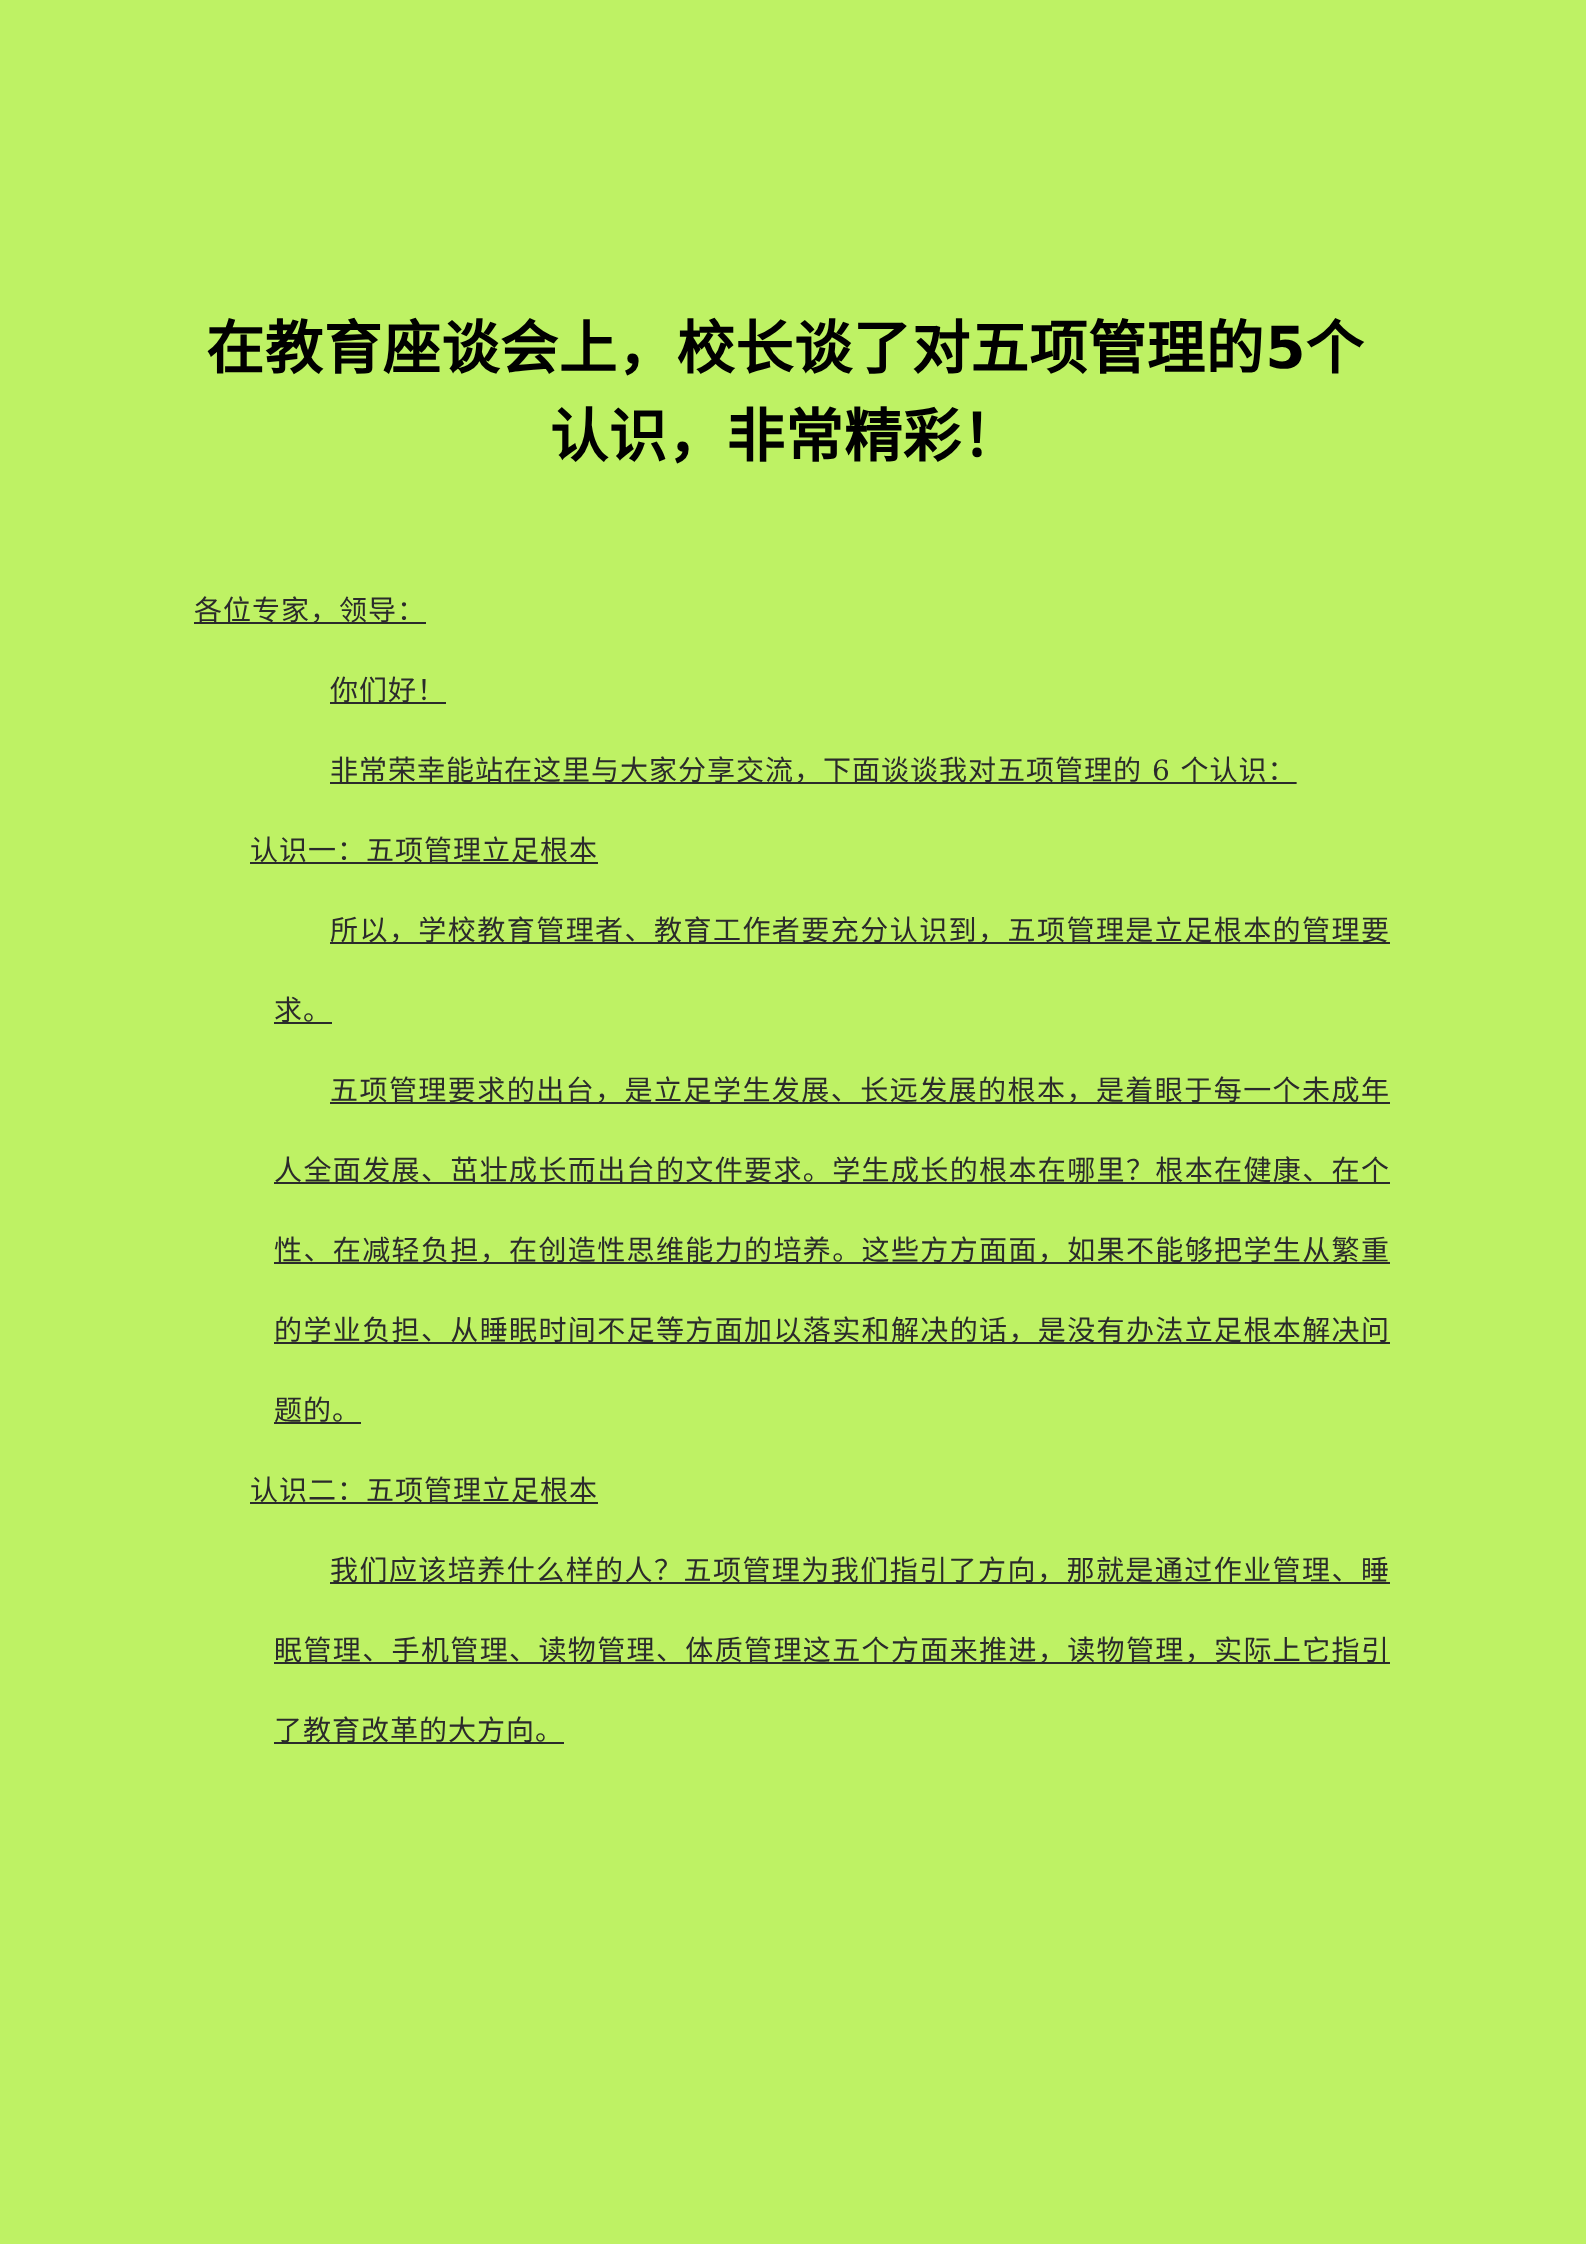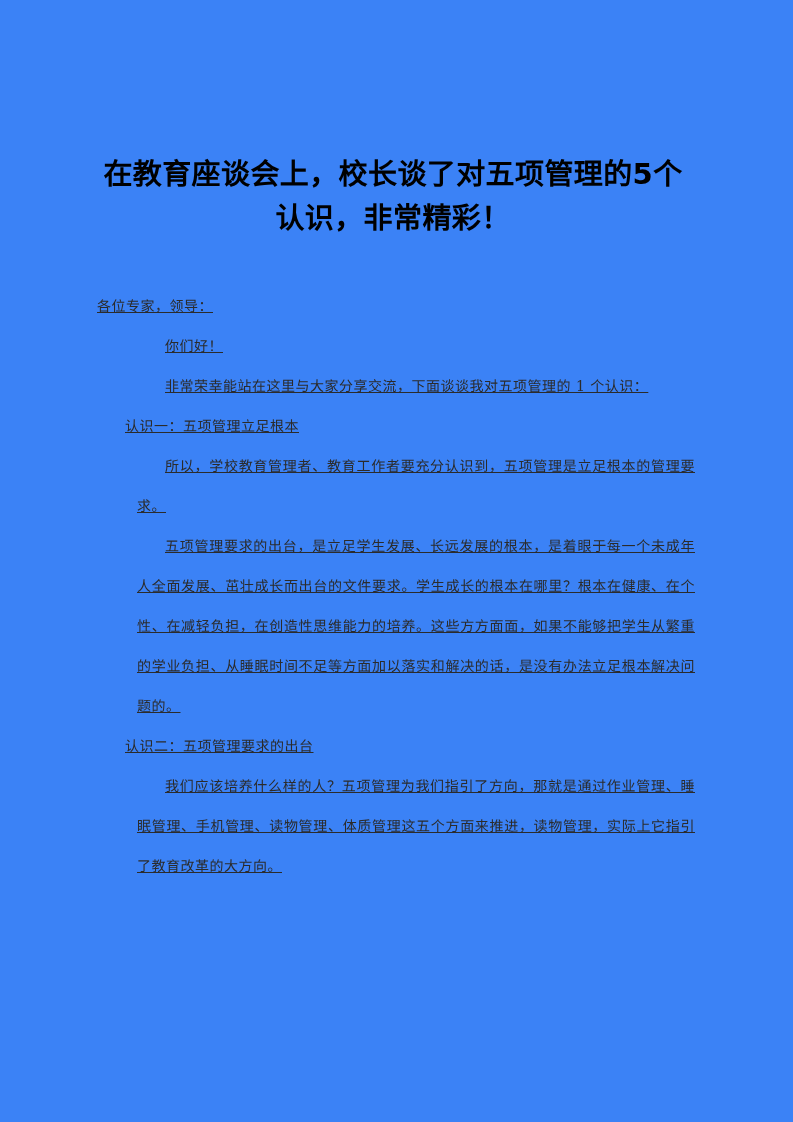--- a/index.html
+++ b/index.html
@@ -14,21 +14,21 @@
     overflow: hidden;
     font-family: "DejaVu Serif", "Liberation Serif", serif;
     color: #1a1a1a;
     -webkit-font-smoothing: antialiased;
   }
 
   .page {
     position: relative;
     width: 793px;
     height: 1122px;
-    background: #3b82f6;
+    background: #bef264;
     box-sizing: border-box;
   }
 
   
   .doc-title {
     position: absolute;
     left: 97px;
     top: 152px;
     width: 592px;
     margin: 0;
@@ -86,27 +86,27 @@
 <div class="page">
 
   <h1 class="doc-title">在教育座谈会上，校长谈了对五项管理的5个认识，非常精彩！</h1>
 
   <div class="doc-body">
 
     <p class="para flush">各位专家，领导：</p>
 
     <p class="para indent">你们好！</p>
 
-    <p class="para indent">非常荣幸能站在这里与大家分享交流，下面谈谈我对五项管理的 1 个认识：</p>
+    <p class="para indent">非常荣幸能站在这里与大家分享交流，下面谈谈我对五项管理的 6 个认识：</p>
 
     <p class="para heading-line">认识一：五项管理立足根本</p>
 
     <p class="para indent">所以，学校教育管理者、教育工作者要充分认识到，五项管理是立足根本的管理要求。</p>
 
     <p class="para indent">五项管理要求的出台，是立足学生发展、长远发展的根本，是着眼于每一个未成年人全面发展、茁壮成长而出台的文件要求。学生成长的根本在哪里？根本在健康、在个性、在减轻负担，在创造性思维能力的培养。这些方方面面，如果不能够把学生从繁重的学业负担、从睡眠时间不足等方面加以落实和解决的话，是没有办法立足根本解决问题的。</p>
 
-    <p class="para heading-line">认识二：五项管理要求的出台</p>
+    <p class="para heading-line">认识二：五项管理立足根本</p>
 
     <p class="para indent">我们应该培养什么样的人？五项管理为我们指引了方向，那就是通过作业管理、睡眠管理、手机管理、读物管理、体质管理这五个方面来推进，读物管理，实际上它指引了教育改革的大方向。</p>
 
   </div>
 
 </div>
 
 </body></html>

